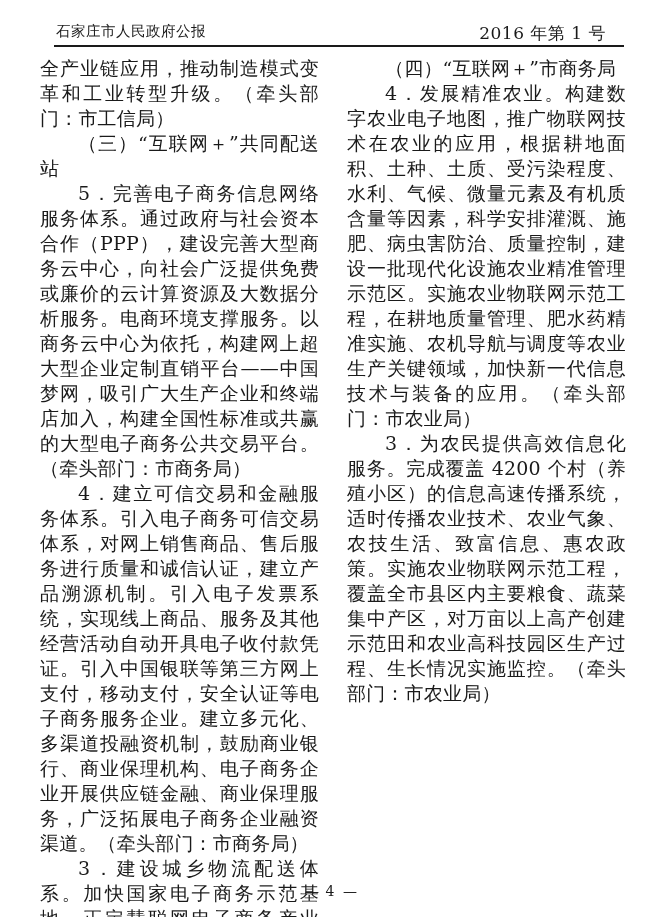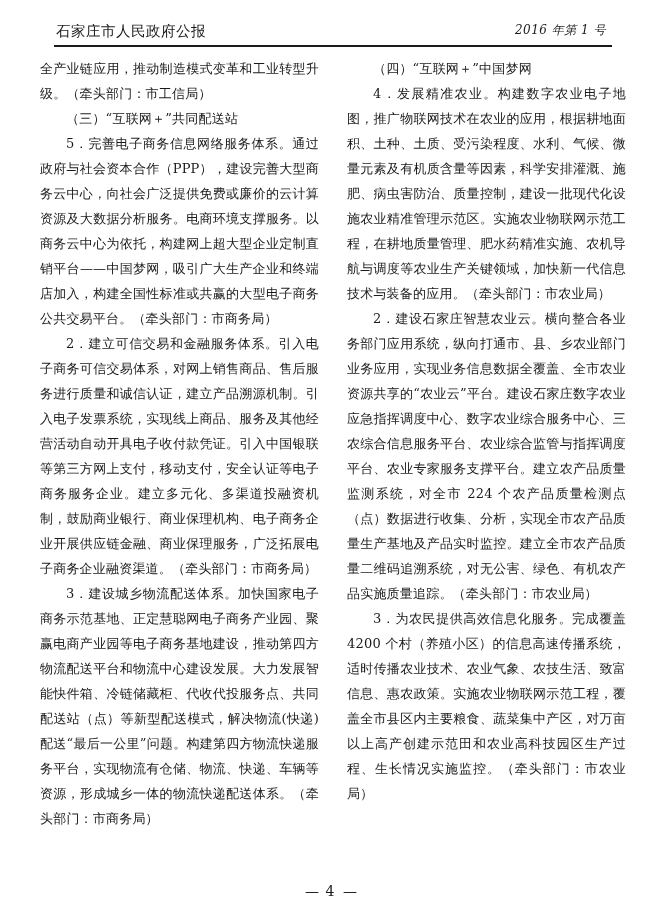--- a/index.html
+++ b/index.html
@@ -14,21 +14,21 @@
     color: #1a1a1a;
     position: relative;
     overflow: hidden;
   }
   .page {
     position: absolute;
     left: 0; top: 0;
     width: 662px;
     height: 917px;
     box-sizing: border-box;
-    padding: 22px 44px 14px 40px;
+    padding: 22px 32px 14px 40px;
   }
   
   .header {
     position: relative;
     height: 26px;
     margin-bottom: 4px;
   }
   .header-rule {
     position: absolute;
     left: 14px;
@@ -41,43 +41,42 @@
     position: absolute;
     left: 16px;
     top: 0;
     font-size: 14.5px;
     letter-spacing: 0.5px;
     font-family: "DejaVu Serif", "Liberation Serif", serif;
     white-space: nowrap;
   }
   .header-right {
     position: absolute;
-    right: 12px;
+    right: 24px;
     top: 0;
-    font-size: 12px;
+    font-size: 17px;
     letter-spacing: 0.5px;
     white-space: nowrap;
-    font-style: italic;
   }
   
   .columns {
     position: absolute;
     left: 40px;
     top: 56px;
     width: 586px;
     height: 810px;
     display: flex;
     justify-content: space-between;
   }
   .col {
     width: 279px;
   }
   p {
     margin: 0;
-    font-size: 13px;
+    font-size: 19px;
     line-height: 25.0px;
     text-align: justify;
     text-justify: inter-ideograph;
     letter-spacing: 0.2px;
   }
   p.indent {
     text-indent: 2em;
   }
   
   .footer {
@@ -103,29 +102,28 @@
     <div class="header-right">2016 年第 1 号</div>
     <div class="header-rule"></div>
   </div>
 
   <div class="columns">
 
     <div class="col">
       <p>全产业链应用，推动制造模式变革和工业转型升级。（牵头部门：市工信局）</p>
       <p class="indent">（三）“互联网＋”共同配送站</p>
       <p class="indent">5．完善电子商务信息网络服务体系。通过政府与社会资本合作（PPP），建设完善大型商务云中心，向社会广泛提供免费或廉价的云计算资源及大数据分析服务。电商环境支撑服务。以商务云中心为依托，构建网上超大型企业定制直销平台——中国梦网，吸引广大生产企业和终端店加入，构建全国性标准或共赢的大型电子商务公共交易平台。（牵头部门：市商务局）</p>
-      <p class="indent">2．建立可信交易和金融服务体系。引入电子商务可信交易体系，对网上销售商品、售后服务进行质量和诚信认证，建立产品溯源机制。引入电子发票系统，实现线上商品、服务及其他经营活动自动开具电子收付款凭证。引入中国银联等第三方网上支付，移动支付，安全认证等电子商务服务企业。建立多元化、多渠道投融资机制，鼓励商业银行、商业保理机构、电子商务企业开展供应链金融、商业保理服务，广泛拓展电子商务企业融资渠道。（牵头部门：市商务局）</p>
+      <p class="indent">4．建立可信交易和金融服务体系。引入电子商务可信交易体系，对网上销售商品、售后服务进行质量和诚信认证，建立产品溯源机制。引入电子发票系统，实现线上商品、服务及其他经营活动自动开具电子收付款凭证。引入中国银联等第三方网上支付，移动支付，安全认证等电子商务服务企业。建立多元化、多渠道投融资机制，鼓励商业银行、商业保理机构、电子商务企业开展供应链金融、商业保理服务，广泛拓展电子商务企业融资渠道。（牵头部门：市商务局）</p>
       <p class="indent">3．建设城乡物流配送体系。加快国家电子商务示范基地、正定慧聪网电子商务产业园、聚赢电商产业园等电子商务基地建设，推动第四方物流配送平台和物流中心建设发展。大力发展智能快件箱、冷链储藏柜、代收代投服务点、共同配送站（点）等新型配送模式，解决物流(快递)配送“最后一公里”问题。构建第四方物流快递服务平台，实现物流有仓储、物流、快递、车辆等资源，形成城乡一体的物流快递配送体系。（牵头部门：市商务局）</p>
 
     </div>
 
     <div class="col">
-      <p class="indent">（四）“互联网＋”中国梦网</p>
+      <p class="indent">（四）“互联网＋”市商务局</p>
       <p class="indent">4．发展精准农业。构建数字农业电子地图，推广物联网技术在农业的应用，根据耕地面积、土种、土质、受污染程度、水利、气候、微量元素及有机质含量等因素，科学安排灌溉、施肥、病虫害防治、质量控制，建设一批现代化设施农业精准管理示范区。实施农业物联网示范工程，在耕地质量管理、肥水药精准实施、农机导航与调度等农业生产关键领域，加快新一代信息技术与装备的应用。（牵头部门：市农业局）</p>
-      <p class="indent">2．建设石家庄智慧农业云。横向整合各业务部门应用系统，纵向打通市、县、乡农业部门业务应用，实现业务信息数据全覆盖、全市农业资源共享的“农业云”平台。建设石家庄数字农业应急指挥调度中心、数字农业综合服务中心、三农综合信息服务平台、农业综合监管与指挥调度平台、农业专家服务支撑平台。建立农产品质量监测系统，对全市 224 个农产品质量检测点（点）数据进行收集、分析，实现全市农产品质量生产基地及产品实时监控。建立全市农产品质量二维码追溯系统，对无公害、绿色、有机农产品实施质量追踪。（牵头部门：市农业局）</p>
       <p class="indent">3．为农民提供高效信息化服务。完成覆盖 4200 个村（养殖小区）的信息高速传播系统，适时传播农业技术、农业气象、农技生活、致富信息、惠农政策。实施农业物联网示范工程，覆盖全市县区内主要粮食、蔬菜集中产区，对万亩以上高产创建示范田和农业高科技园区生产过程、生长情况实施监控。（牵头部门：市农业局）</p>
 
     </div>
 
   </div>
 
   <div class="footer">
     <span class="dash">—</span>
     <span>4</span>
     <span class="dash">—</span>

